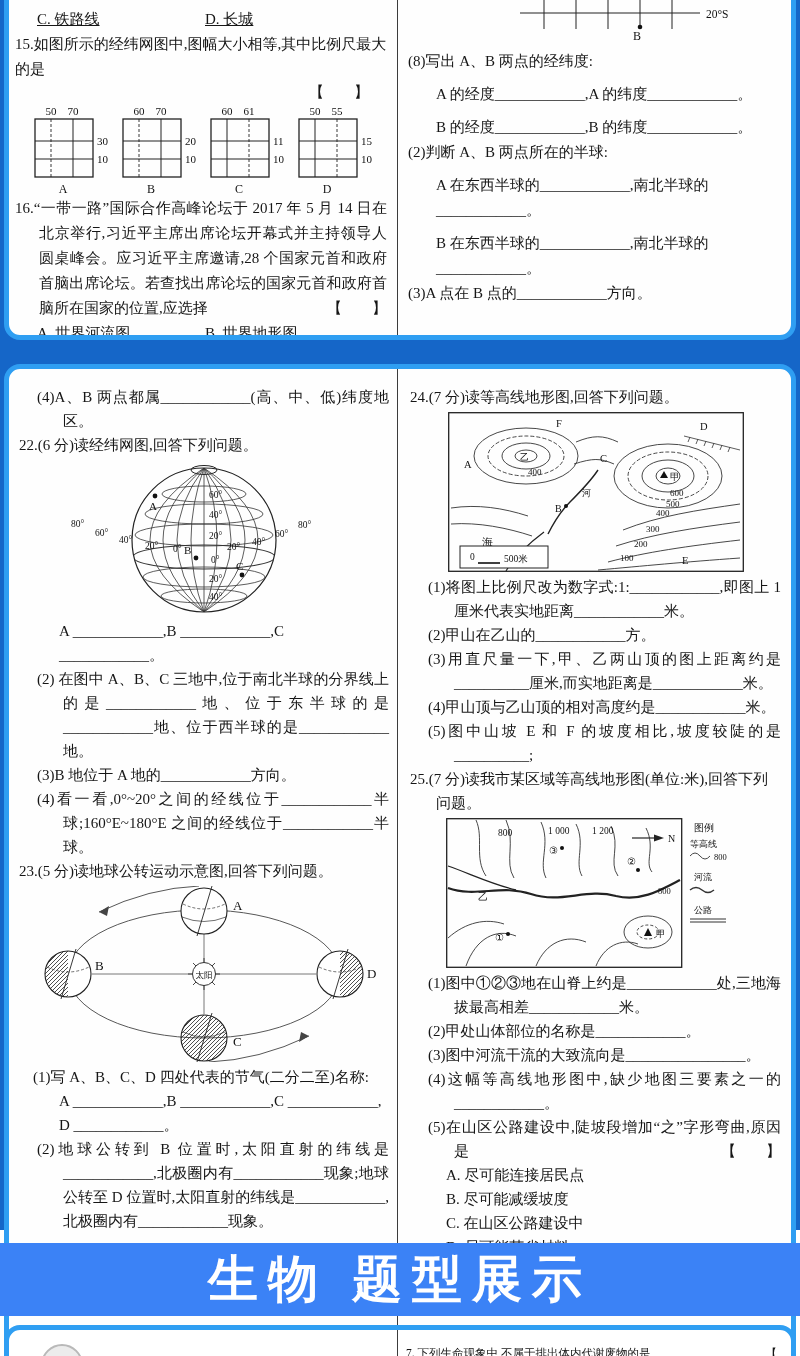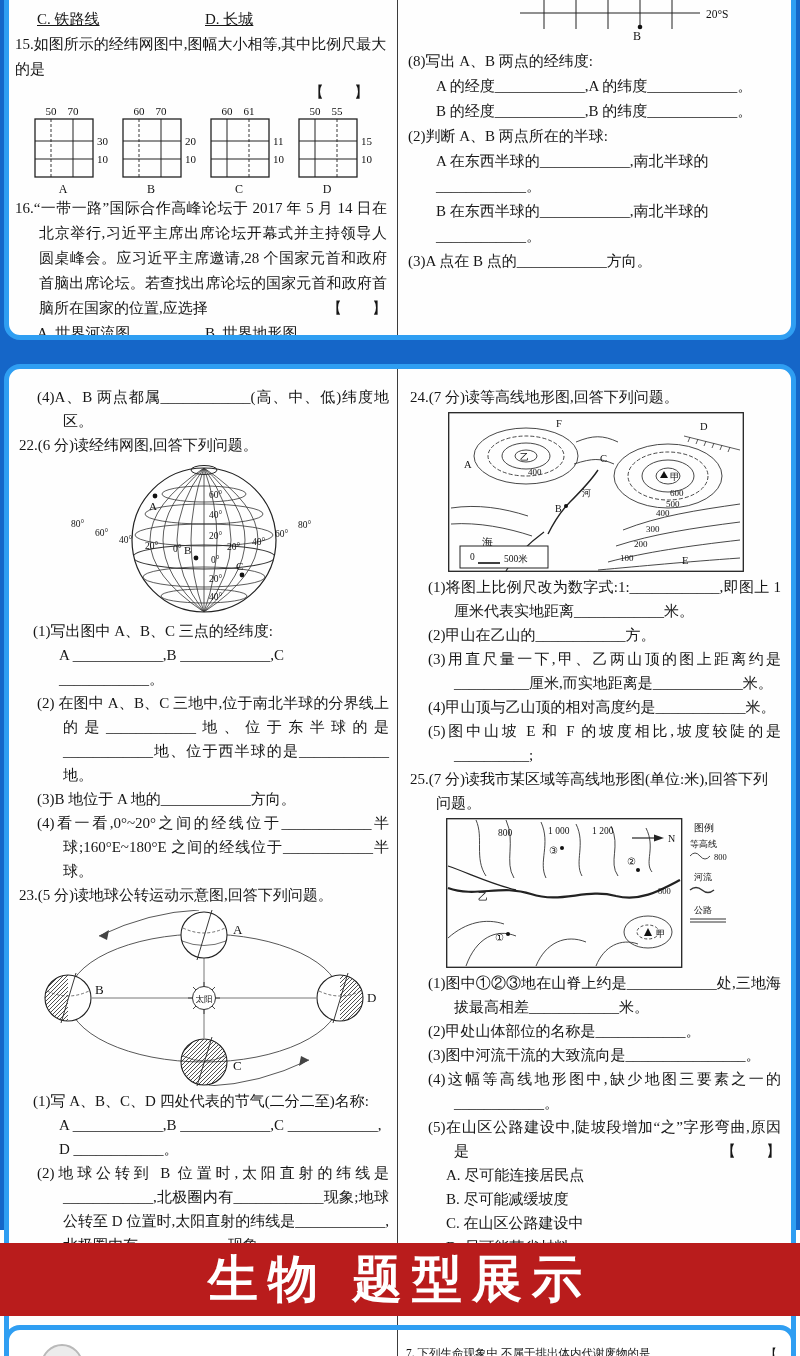--- a/index.html
+++ b/index.html
@@ -13,28 +13,28 @@
   #card3{top:1325px;height:80px;background:#fff;}
   .cols{display:flex;height:100%;}
   .colL{width:388px;box-sizing:border-box;}
   .colR{flex:1;border-left:1px solid #3c3c3c;box-sizing:border-box;}
   p{margin:0;}
   .t{font-size:15px;line-height:24px;}
   .t25{font-size:15px;line-height:25px;}
   .qtitle{padding-left:26px;text-indent:-26px;}
   .qpara{padding-left:44px;text-indent:-26px;text-align:justify;}
   .hang16{padding-left:24px;text-indent:-24px;text-align:justify;}
-  .sub{padding-left:28px;}
+  .sub{padding-left:28px;margin-top:8px;}
   .fr{float:right;}
   .brkline{text-align:right;padding-right:18px;}
   .opt-row{display:flex;text-decoration:underline;}
   .grid-row{display:flex;justify-content:space-between;padding:2px 6px 0 14px;}
   svg{display:block;}
   svg text{fill:#111;font-family:"Liberation Serif","DejaVu Serif",serif;}
-  .banner{position:absolute;top:1243px;left:0;width:800px;height:73px;background:#b91c1c;
+  .banner{position:absolute;top:1243px;left:0;width:800px;height:73px;background:#3b82f6;
           display:flex;align-items:center;justify-content:center;}
   .banner-title{color:#ffffff;font-family:"Liberation Sans","DejaVu Sans",sans-serif;
           font-weight:bold;font-size:50px;letter-spacing:10px;}
   .logo-stub{position:absolute;left:32px;top:14px;width:38px;height:38px;border-radius:50%;
           border:2px solid #b9b9b9;background:#ececec;}
   .tiny{font-size:11.5px;line-height:18px;}
 </style>
 </head>
 <body>
 
@@ -200,21 +200,20 @@
           <text x="150" y="141">40°</text>
         </g>
         <circle cx="96" cy="37" r="2.4" fill="#111"></circle>
         <text x="90" y="51" font-size="11">A</text>
         <circle cx="137" cy="99" r="2.4" fill="#111"></circle>
         <text x="125" y="95" font-size="11">B</text>
         <circle cx="183" cy="116" r="2.4" fill="#111"></circle>
         <text x="177" y="111" font-size="11">C</text>
       </svg>
 
-      <p class="t qtitle" style="padding-left:40px;text-indent:-26px;">(1)写出图中 A、B、C 三点的经纬度:</p>
       <p class="t" style="padding-left:40px;">A ____________,B ____________,C ____________。</p>
       <p class="t qpara">(2) 在图中 A、B、C 三地中,位于南北半球的分界线上的是____________地、位于东半球的是____________地、位于西半球的是____________地。</p>
       <p class="t qpara">(3)B 地位于 A 地的____________方向。</p>
       <p class="t qpara">(4)看一看,0°~20°之间的经线位于____________半球;160°E~180°E 之间的经线位于____________半球。</p>
       <p class="t qtitle">23.(5 分)读地球公转运动示意图,回答下列问题。</p>
 
       <svg width="350" height="176" viewBox="0 0 350 176" style="margin:3px auto;">
         <defs>
           <pattern id="ht" width="4" height="4" patternUnits="userSpaceOnUse">
             <path d="M0,4 L4,0" stroke="#222" stroke-width="0.8"></path>

